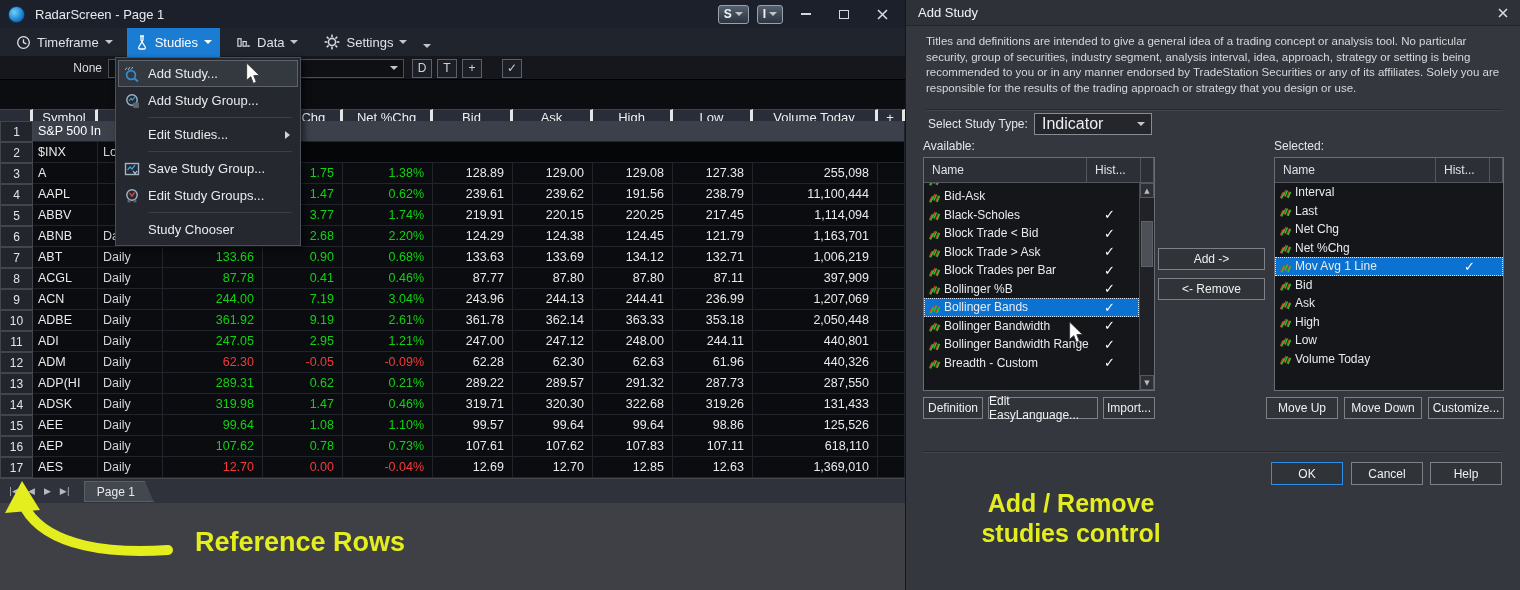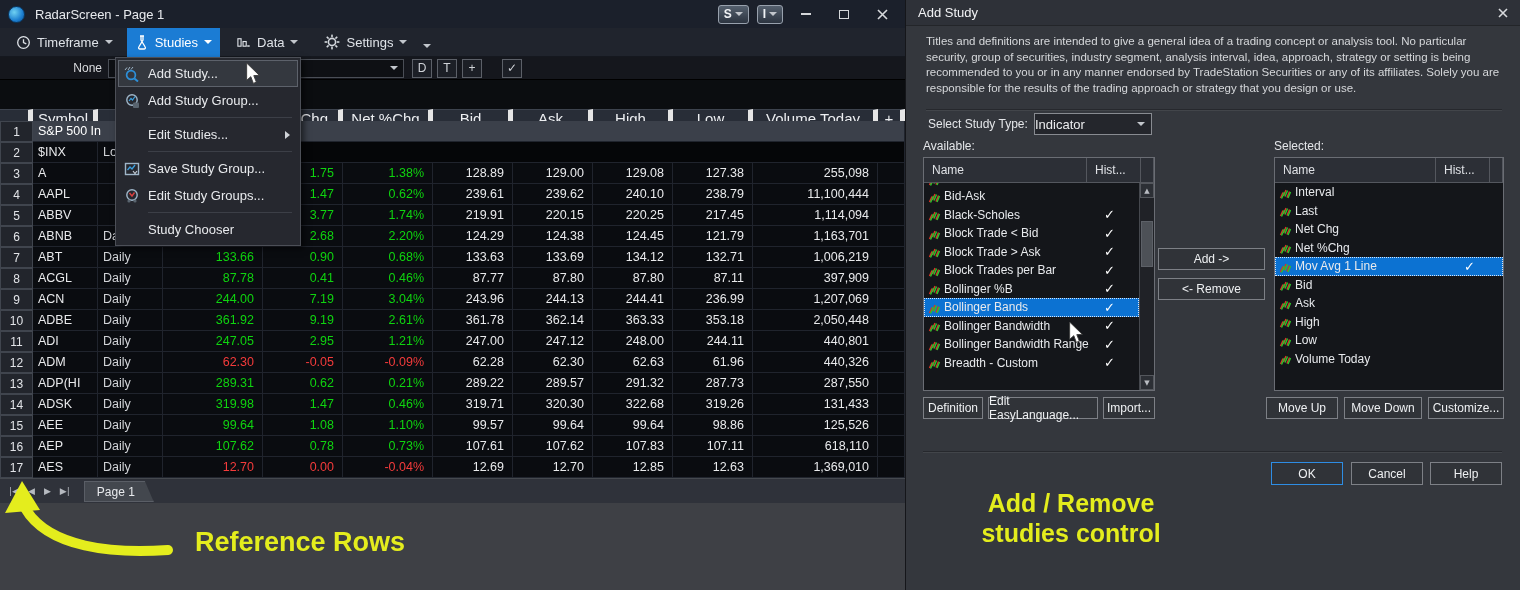--- a/index.html
+++ b/index.html
@@ -32,22 +32,22 @@
   #none-label { width:108px; text-align:right; color:#d9dbde; font-size:12px; padding-right:6px; }
   #filter-combo { width:296px; height:19px; background:#0e1014; border:1px solid #4a4e56; display:flex; align-items:center; }
   #filter-combo .dd { margin-left:auto; margin-right:5px; }
   .sqbtn { width:20px; height:19px; border:1px solid #5c6068; background:#1c1f26; color:#cfd2d7;
            font-size:12px; display:flex; align-items:center; justify-content:center; margin-left:5px; }
   #chk-btn { margin-left:20px; font-family:"DejaVu Sans",sans-serif; }
 
   
   #ghead, #gbody { display:grid; grid-template-columns:33px 65px 65px 100px 80px 90px 80px 80px 80px 80px 125px 1fr; }
   #ghead { position:absolute; top:81px; left:0; width:905px; height:40px; }
-  .hcell { background:#282d37; border-right:5px solid #e5e5e5; border-bottom:1px solid #3d434e; border-top:1px solid #3d434e;
-           color:#eceef1; font-size:15px; display:flex; align-items:center; justify-content:center;margin-top:28px; }
+  .hcell { background:#282d37; border-right:3px solid #e5e5e5; border-bottom:1px solid #3d434e; border-top:1px solid #3d434e;
+           color:#eceef1; font-size:13px; display:flex; align-items:center; justify-content:center;margin-top:28px; }
   #gbody { position:absolute; top:121px; left:0; width:905px; grid-auto-rows:21px; }
   .ncell { background:#22252c; box-shadow:inset 0 0 0 1px #40454e; color:#e2e4e8; font-size:12px;
            display:flex; align-items:center; justify-content:center; }
   .cell { background:#0a0c10; border-right:1px solid #20242d; border-bottom:1px solid #20242d;
           color:#e9eaec; font-size:12.5px; display:flex; align-items:center; }
   .cell.sym, .cell.int { padding-left:5px; }
   .cell.int { color:#d2d4d8; }
   .cell.num { justify-content:flex-end; padding-right:8px; }
   .cell.up { color:#0fd40f; } .cell.down { color:#f43b3b; }
   .cell.group { grid-column:2 / 13; background:#3b404a; color:#fff; padding-left:5px; border-bottom:1px solid #20242d; }
@@ -71,21 +71,21 @@
 
   
   #dialog { position:absolute; left:905px; top:0; width:615px; height:590px; background:#34373d; border-left:1px solid #15161a; }
   #dlg-title { height:26px; background:#2e3138; border-bottom:1px solid #232529; display:flex; align-items:center;
                padding:0 12px; color:#f2f3f5; font-size:13px;gap:19px; }
   #dlg-close { margin-left:auto; }
   #disclaimer { position:absolute; left:20px; top:34px; width:576px; color:#d6d8db; font-size:11.5px; line-height:1.36;
                 padding-bottom:12px; border-bottom:1px solid #26282d; box-shadow:0 1px 0 rgba(255,255,255,.07); }
   .dlabel { position:absolute; color:#e4e6e9; font-size:12px; }
   #type-combo { position:absolute; left:128px; top:113px; width:118px; height:22px; background:#24262c;
-                border:1px solid #888b91; color:#ecedef; font-size:13px; display:flex; align-items:center; }
+                border:1px solid #888b91; color:#ecedef; font-size:16px; display:flex; align-items:center; padding-left:7px; }
   #type-combo .dd { margin-left:auto; margin-right:6px; }
 
   .listbox { position:absolute; top:157px; width:232px; height:234px; background:#14161a; border:1px solid #6a6d74; }
   #avail-list { left:17px; } #sel-list { left:368px; width:230px; }
   .lhead { display:flex; height:25px; }
   .lhcell { background:#2c2f36; border-right:1px solid #54575e; border-bottom:1px solid #54575e;
             color:#dfe1e5; font-size:12px; display:flex; align-items:center; padding-left:8px; }
   .litems { position:absolute; left:0; top:25px; right:0; bottom:0; overflow:hidden; }
   #avail-list .litems { right:15px; }
   .litem { height:18.5px; display:flex; align-items:center; color:#e8eaed; font-size:12px; position:relative; }
@@ -233,21 +233,21 @@
       <div class="cell num">255,098</div>
       <div class="cell"></div>
       <div class="ncell">4</div>
       <div class="cell sym">AAPL</div>
       <div class="cell int"></div>
       <div class="cell num up"></div>
       <div class="cell num up">1.47</div>
       <div class="cell num up">0.62%</div>
       <div class="cell num">239.61</div>
       <div class="cell num">239.62</div>
-      <div class="cell num">240.10</div>
+      <div class="cell num">191.56</div>
       <div class="cell num">238.79</div>
       <div class="cell num">11,100,444</div>
       <div class="cell"></div>
       <div class="ncell">5</div>
       <div class="cell sym">ABBV</div>
       <div class="cell int"></div>
       <div class="cell num up"></div>
       <div class="cell num up">3.77</div>
       <div class="cell num up">1.74%</div>
       <div class="cell num">219.91</div>

